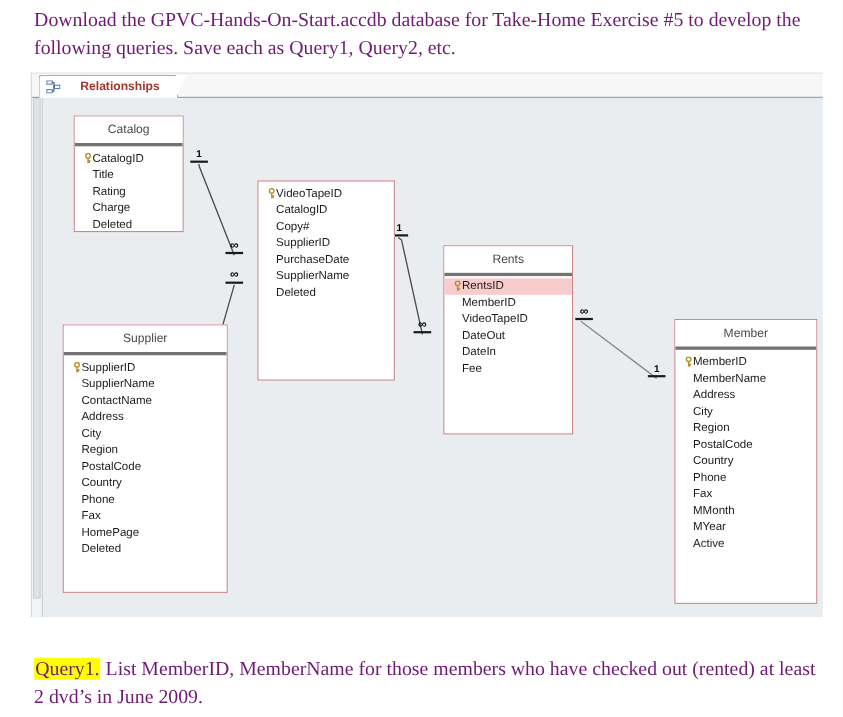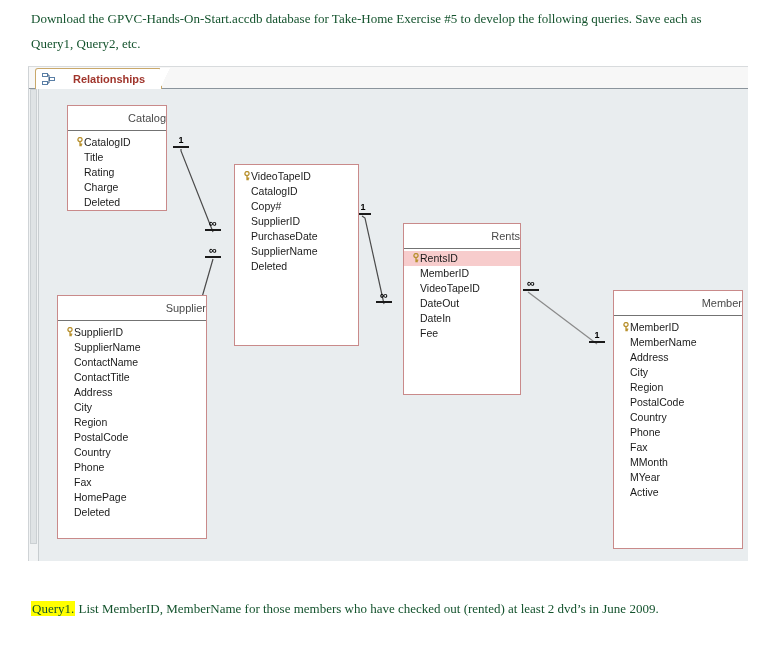--- a/index.html
+++ b/index.html
@@ -13,23 +13,23 @@
     position: relative;
     font-family: "Liberation Serif", serif;
     color: #1a1a1a;
     overflow: hidden;
   }
 
   
   .doc-para {
     position: absolute;
     font-family: "Liberation Serif", serif;
-    font-size: 13px;
+    font-size: 18px;
     line-height: 25px;
-    color: #14532d;
+    color: #701a75;
   }
   #intro-para {
     left: 31px;
     top: 6px;
     width: 716px;
   }
   #query-para {
     left: 31px;
     top: 596px;
     width: 716px;
@@ -134,25 +134,25 @@
   
   .tbl {
     position: absolute;
     background: #ffffff;
     border: 1px solid #c98a8a;
     box-sizing: border-box;
   }
   .tbl-title {
     height: 24px;
     line-height: 24px;
-    text-align: right;
+    text-align: center;
     font-family: "Liberation Sans", sans-serif;
     font-size: 11px;
     color: #4a4a4a;
-    border-bottom: 1px solid #737373;
+    border-bottom: 3px solid #737373;
     background: #ffffff;
   }
   .tbl-fields {
     padding: 4px 0 0 0;
   }
   .fld {
     height: 15px;
     line-height: 15px;
     padding-left: 16px;
     position: relative;
@@ -343,21 +343,20 @@
           <span class="keyicon">
             <svg width="9" height="10" viewBox="0 0 9 10">
                 <circle cx="4" cy="2.6" r="2.1" fill="none" stroke="#b8912f" stroke-width="1.3"></circle>
                 <path d="M4 4.7 V9.3 M4 7.2 H6.3 M4 8.5 H5.8" stroke="#b8912f" stroke-width="1.3" fill="none"></path>
               </svg>
           </span>
           <span>SupplierID</span>
         </div>
         <div class="fld"><span>SupplierName</span></div>
         <div class="fld"><span>ContactName</span></div>
-        <div class="fld"><span>ContactTitle</span></div>
         <div class="fld"><span>Address</span></div>
         <div class="fld"><span>City</span></div>
         <div class="fld"><span>Region</span></div>
         <div class="fld"><span>PostalCode</span></div>
         <div class="fld"><span>Country</span></div>
         <div class="fld"><span>Phone</span></div>
         <div class="fld"><span>Fax</span></div>
         <div class="fld"><span>HomePage</span></div>
         <div class="fld"><span>Deleted</span></div>
       </div>

